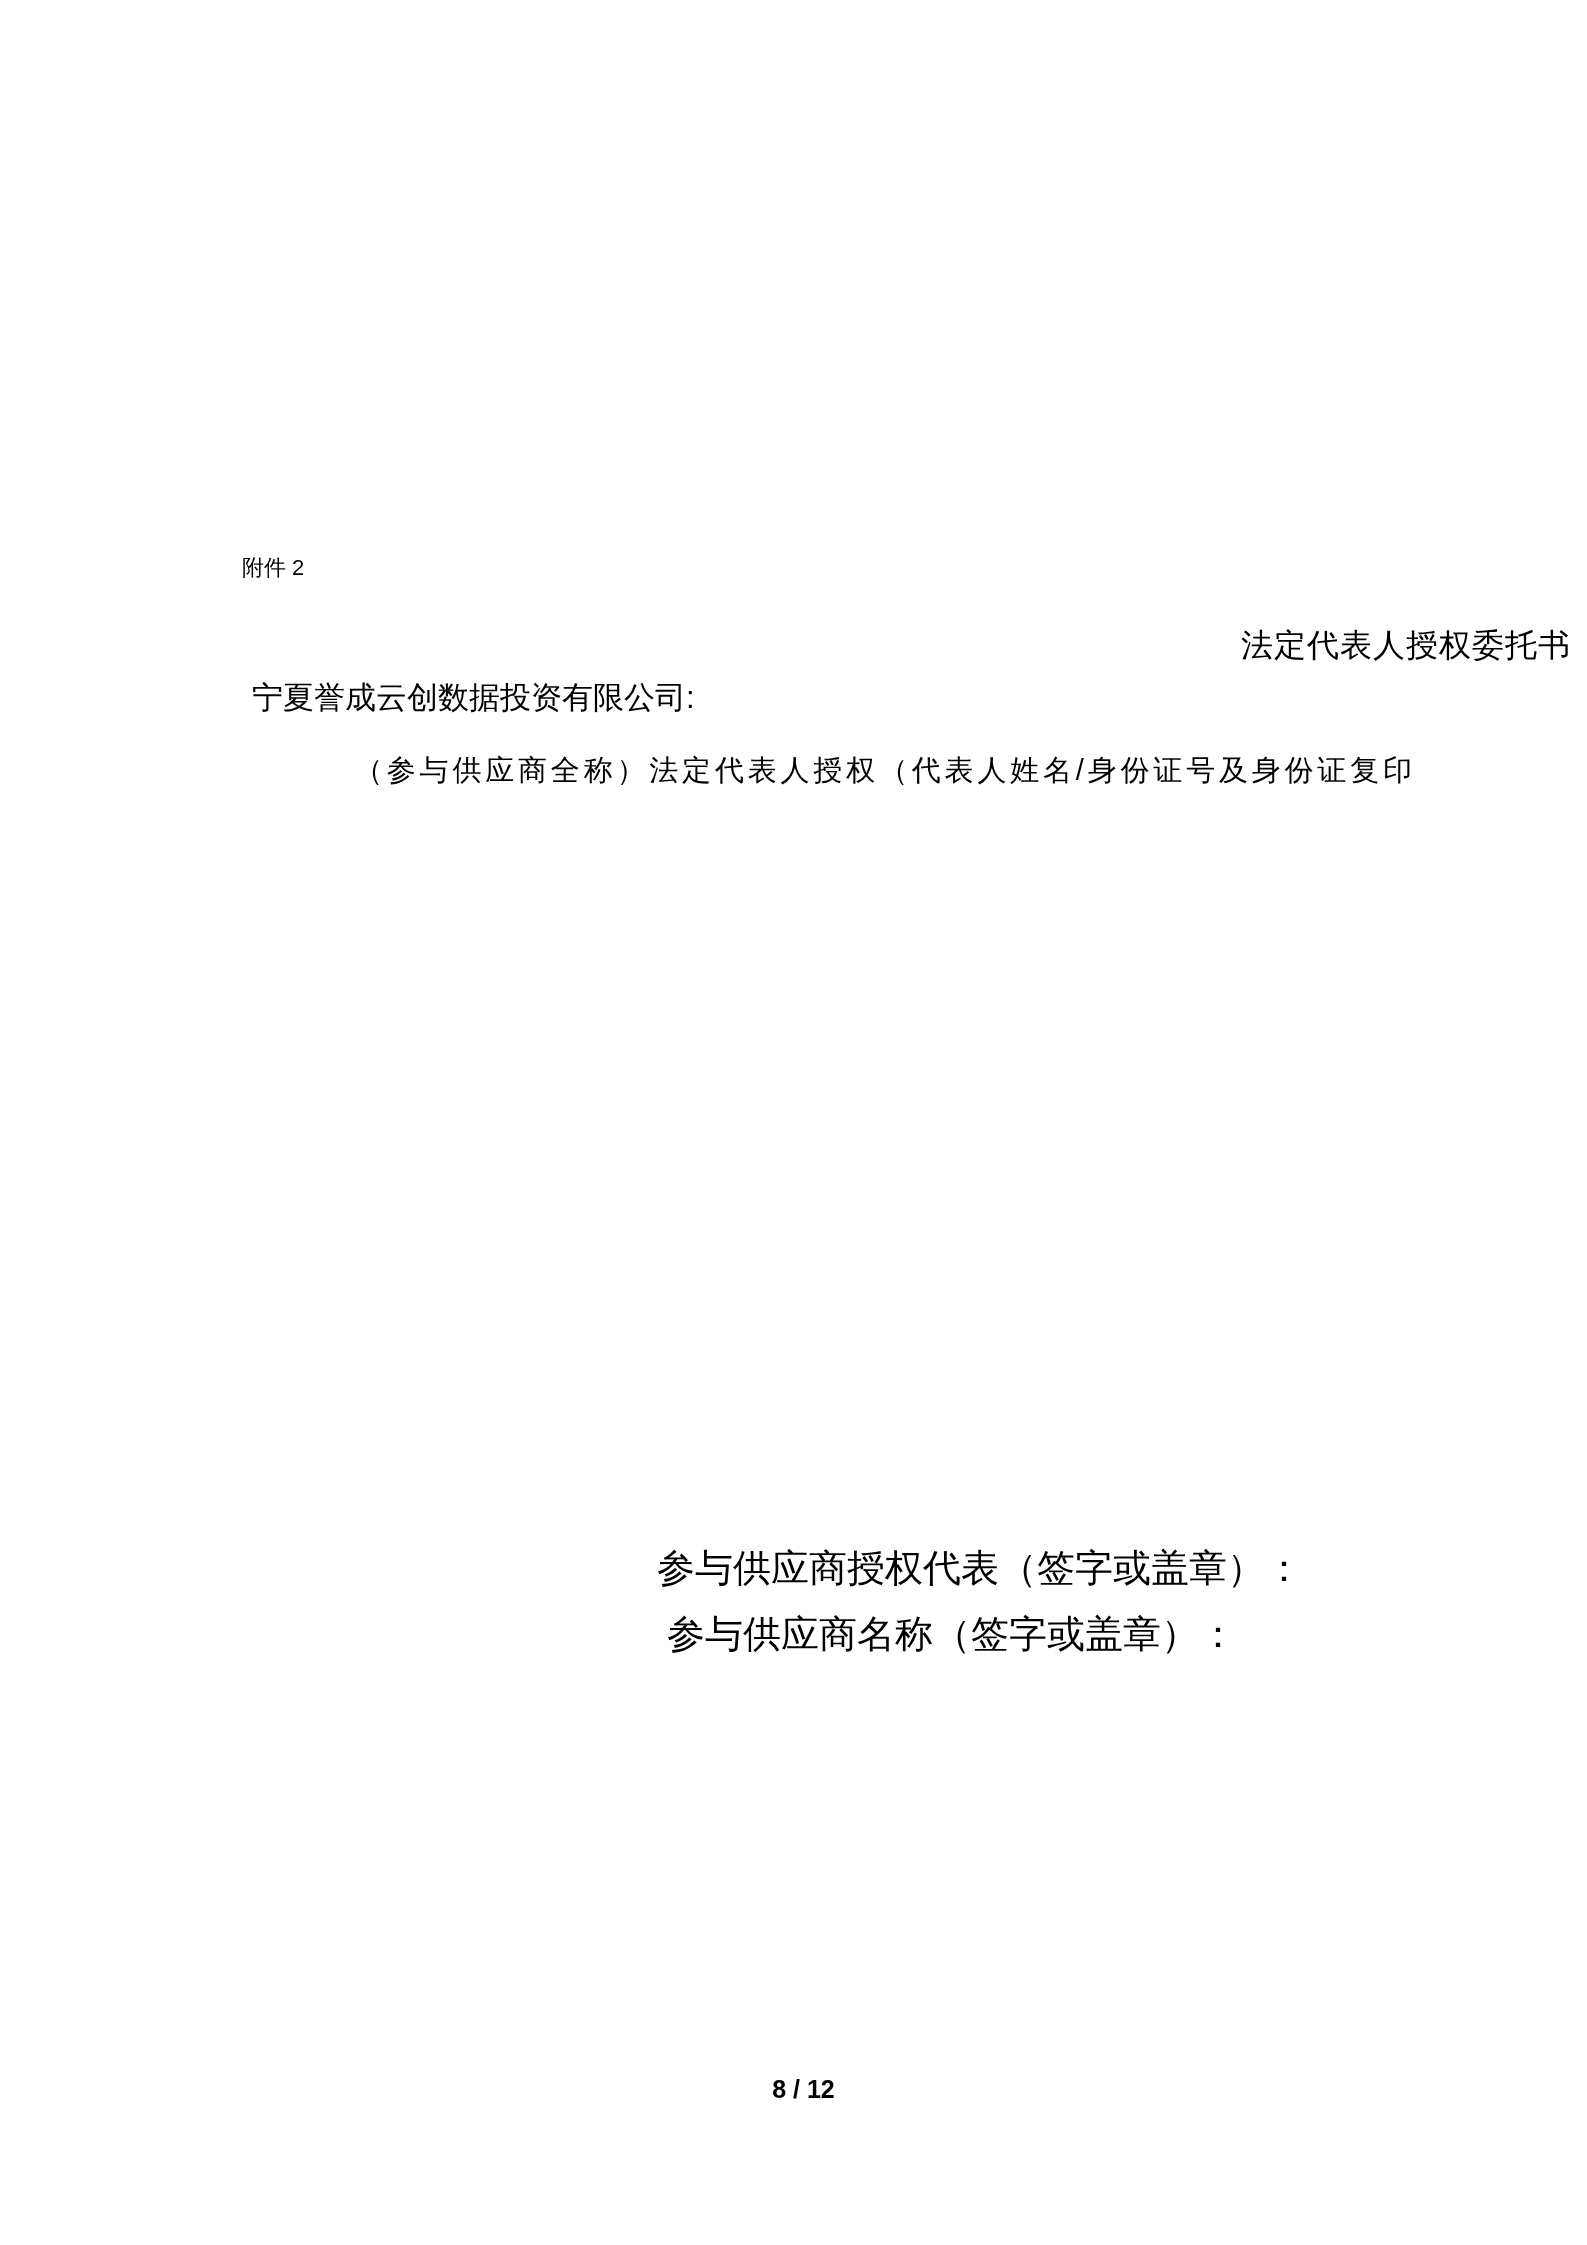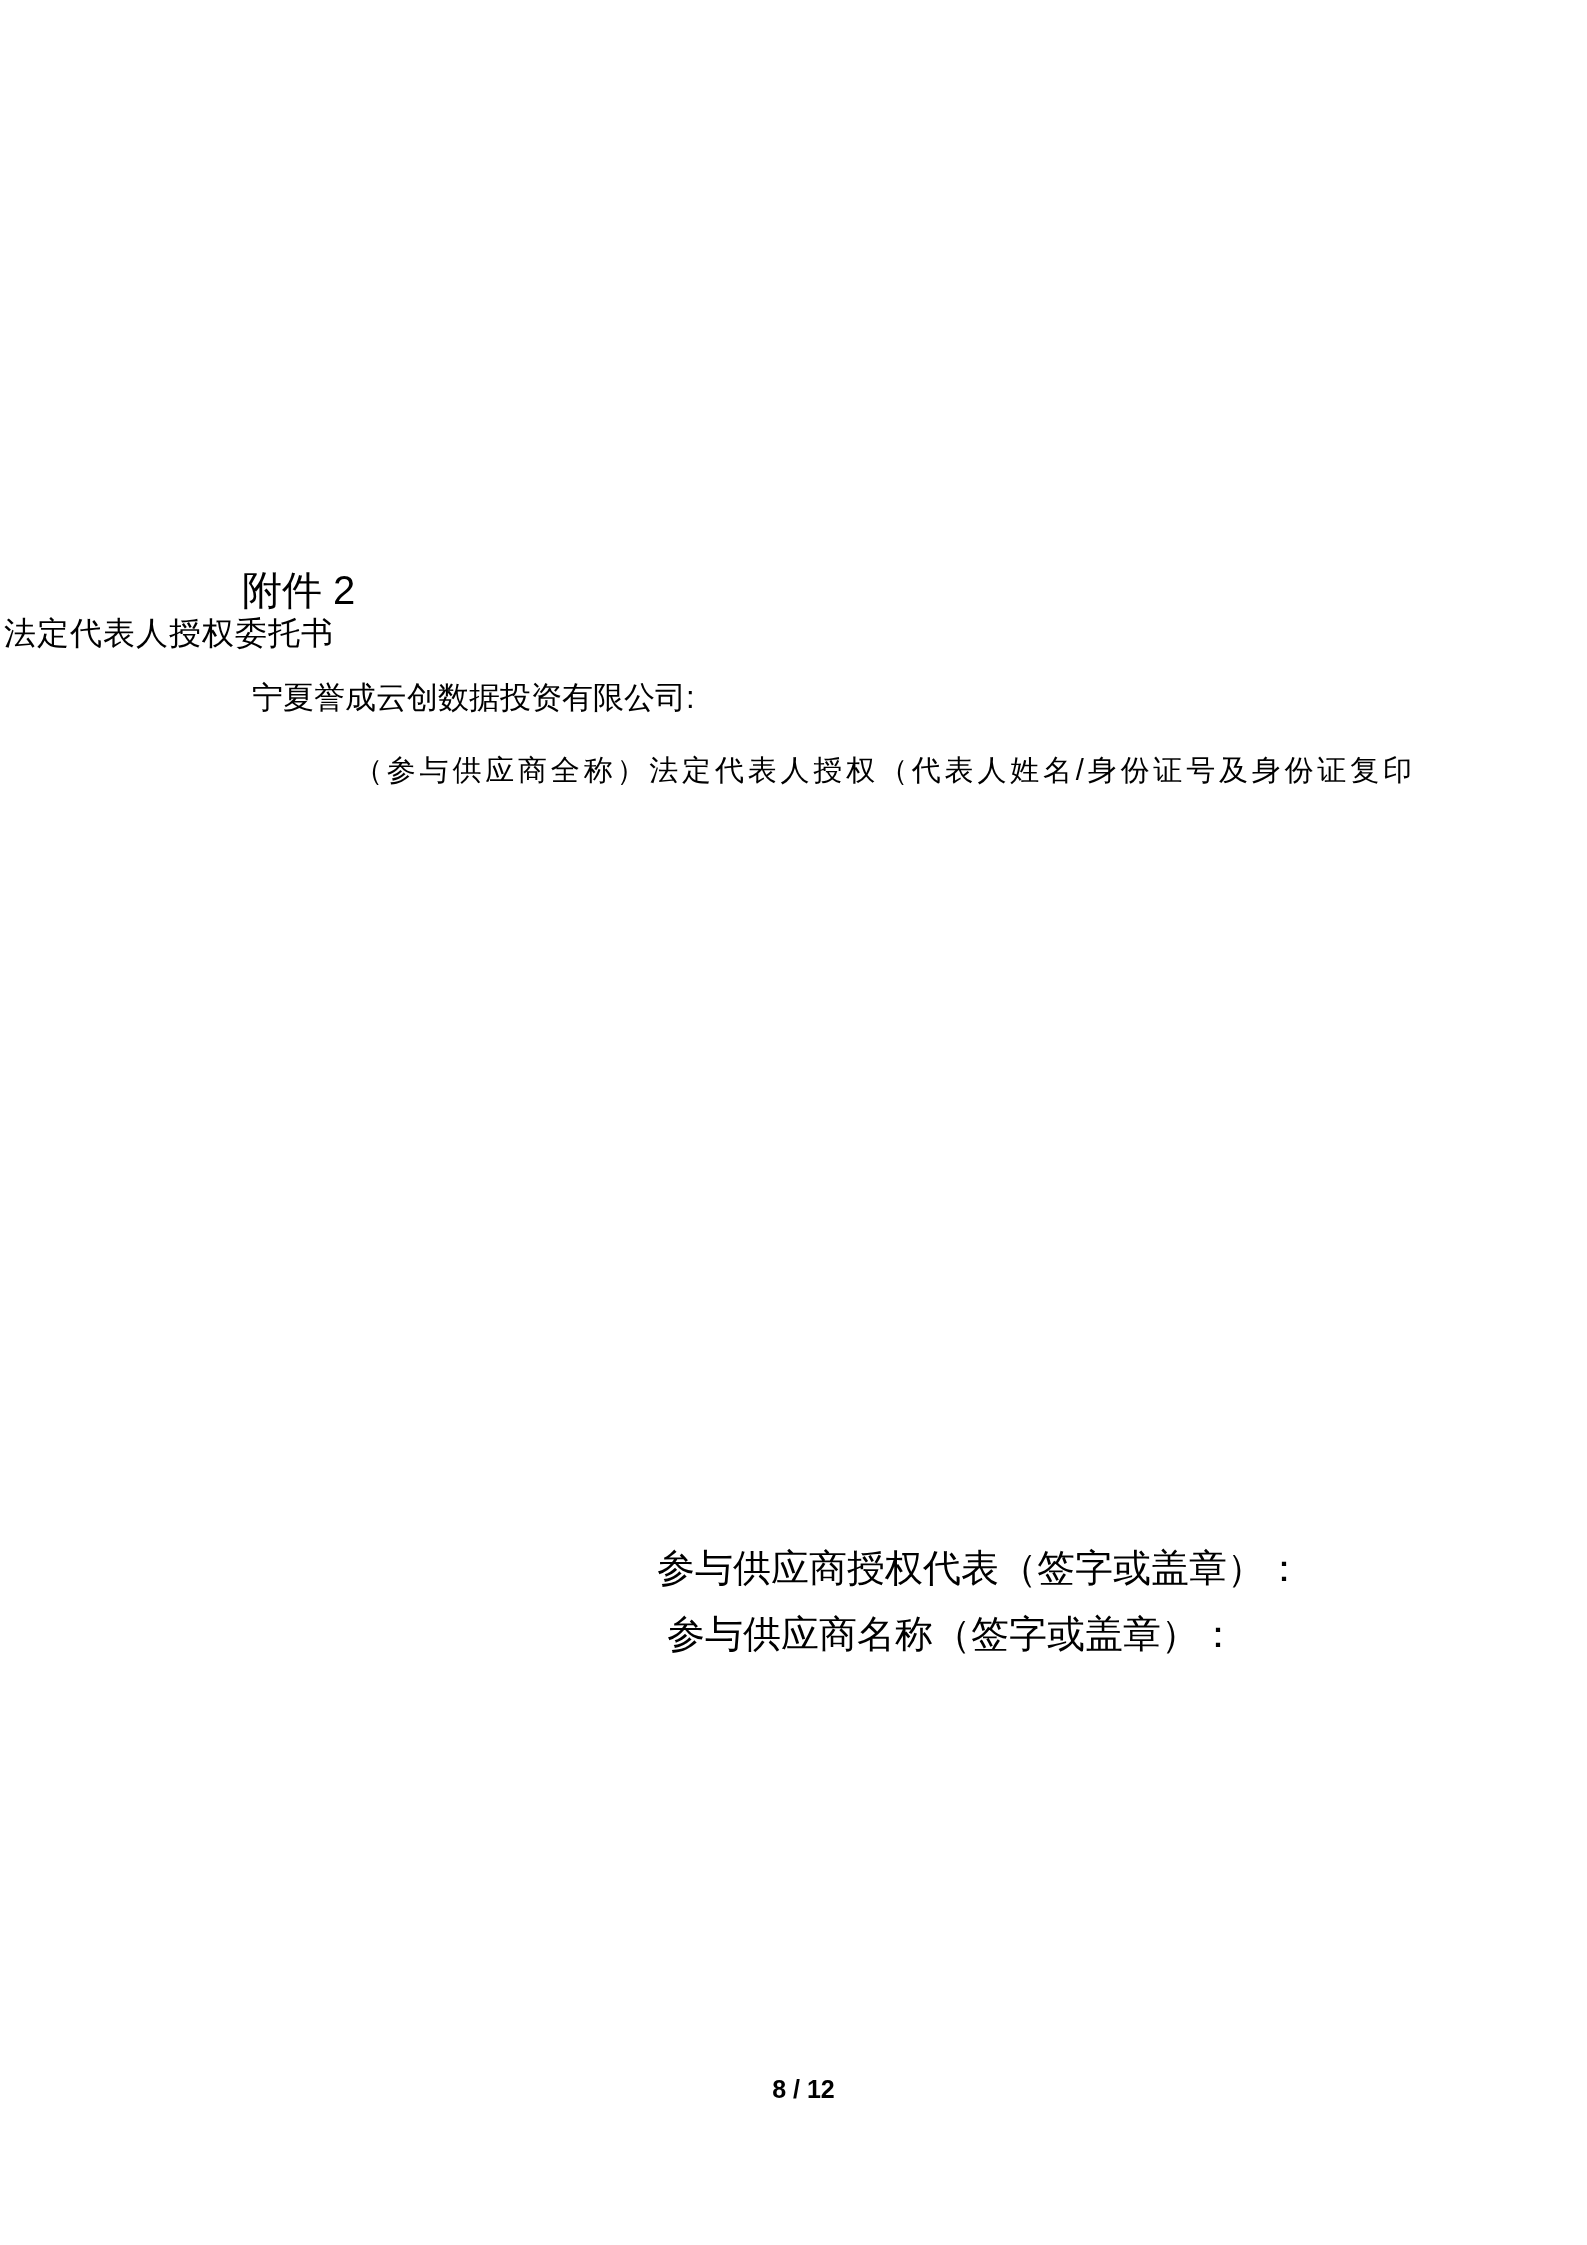--- a/index.html
+++ b/index.html
@@ -12,33 +12,33 @@
     width: 1587px;
     height: 2245px;
     background: #ffffff;
     color: #000000;
     font-family: "Liberation Sans", sans-serif;
     overflow: hidden;
   }
   .attachment {
     position: absolute;
     left: 242px;
-    top: 573px;
-    font-size: 40px;
+    top: 551px;
+    font-size: 22px;
     line-height: 34px;
     white-space: pre;
     text-align: center;
   }
   .doc-title {
     position: absolute;
     left: 0;
     right: 0;
     top: 610px;
-    margin: 4px;
-    text-align: left;
+    margin: 16px;
+    text-align: right;
     font-size: 32px;
     font-weight: 400;
     letter-spacing: 1px;
     line-height: 38px;
   }
   .addressee {
     position: absolute;
     left: 252px;
     top: 678px;
     font-size: 31px;

